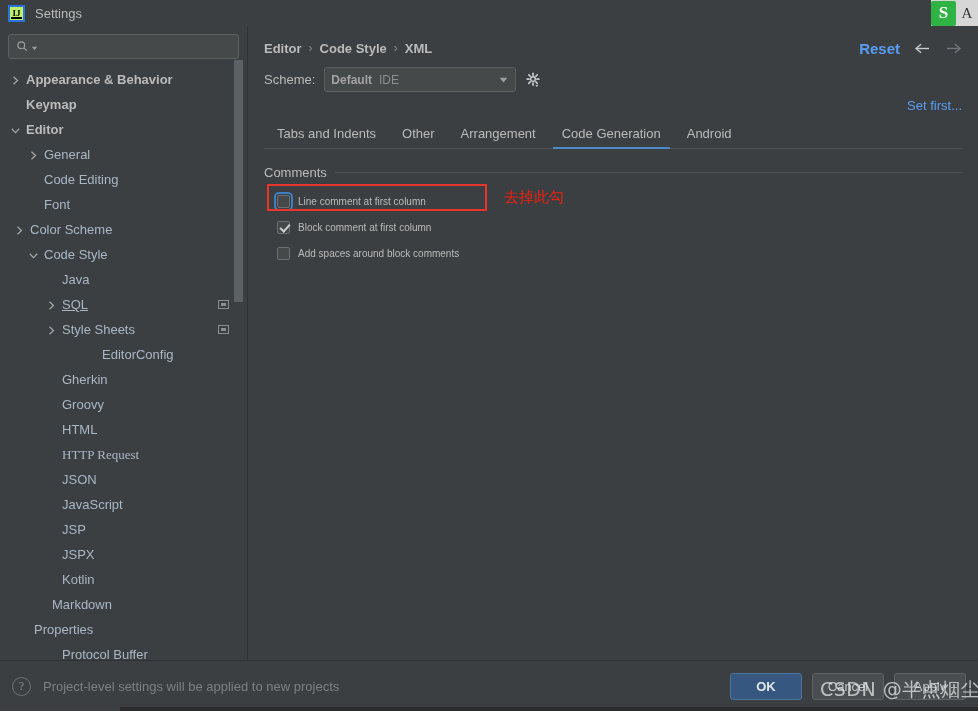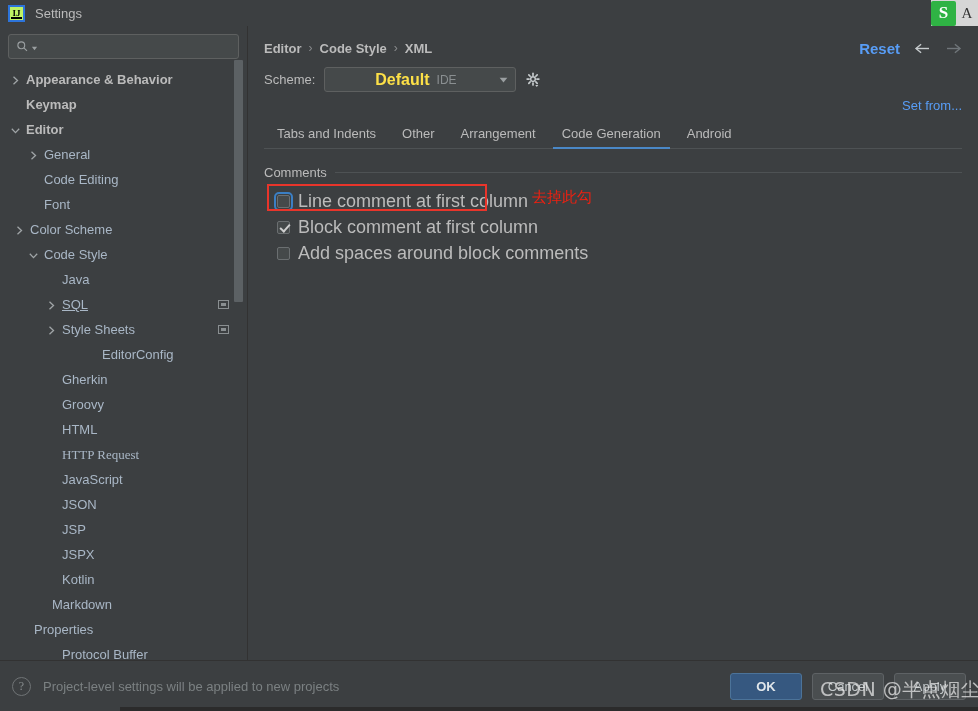--- a/index.html
+++ b/index.html
@@ -138,21 +138,21 @@
   .scheme-row {
     display: flex; align-items: center; gap: 9px; margin-top: 2px;
   }
   .scheme-label { color: #bbbbbb; font-size: 13px; }
   .scheme-select {
     width: 192px; height: 25px;
     background: #45494a; border: 1px solid #5e6060; border-radius: 3px;
     display: flex; align-items: center; padding: 0 6px;
     position: relative;
   }
-  .scheme-name { color: #fde047; font-size: 16px; font-weight: bold; margin-left: 44px; }
+  .scheme-name { color: #a3a3a3; font-size: 12px; font-weight: bold; }
   .scheme-sub { color: #8a8f91; font-size: 12px; margin-left: 7px; }
   .sel-caret {
     position: absolute; right: 7px; width: 9px; height: 6px;
   }
   .gear { width: 16px; height: 16px; }
 
   .setfrom-row {
     display: flex; justify-content: flex-end; margin-top: 6px; height: 18px;
   }
   .setfrom-link { color: #589df6; font-size: 13px; cursor: pointer; }
@@ -194,31 +194,31 @@
   }
   .cbox.focused {
     outline: 2px solid #3b7fc4; outline-offset: 1px;
   }
   .cbox.checked::after {
     content: ""; position: absolute;
     left: 4px; top: 0px; width: 4px; height: 8px;
     border: solid #cfcfcf; border-width: 0 2px 2px 0;
     transform: rotate(42deg);
   }
-  .check-label { color: #bbbbbb; font-size: 18px; white-space: nowrap; }
+  .check-label { color: #bbbbbb; font-size: 10px; white-space: nowrap; }
 
   .annot-box {
     position: absolute;
     left: 267px; top: 184px;
     width: 220px; height: 27px;
     border: 2px solid #e8352b;
     pointer-events: none;
   }
   .annot-text {
-    position: absolute; left: 532px; top: 188px;
+    position: absolute; left: 504px; top: 188px;
     color: #f02010; font-size: 15px;
     font-family: "DejaVu Sans", sans-serif;
     white-space: nowrap;
   }
 
   
   .bottombar {
     position: absolute; bottom: 0; left: 0;
     width: 978px; height: 51px;
     background: #3c3f41;
@@ -369,25 +369,25 @@
         <div class="tree-row" style="padding-left: 46px;">
           <span class="arrow"></span>
           <span class="lbl" style="margin-left: 5px;">HTML</span>
         </div>
         <div class="tree-row" style="padding-left: 46px; font-family: Liberation Serif, serif;">
           <span class="arrow"></span>
           <span class="lbl" style="margin-left: 5px;">HTTP Request</span>
         </div>
         <div class="tree-row" style="padding-left: 46px;">
           <span class="arrow"></span>
+          <span class="lbl" style="margin-left: 5px;">JSON</span>
+        </div>
+        <div class="tree-row" style="padding-left: 46px;">
+          <span class="arrow"></span>
           <span class="lbl" style="margin-left: 5px;">JavaScript</span>
-        </div>
-        <div class="tree-row" style="padding-left: 46px;">
-          <span class="arrow"></span>
-          <span class="lbl" style="margin-left: 5px;">JSON</span>
         </div>
         <div class="tree-row" style="padding-left: 46px;">
           <span class="arrow"></span>
           <span class="lbl" style="margin-left: 5px;">JSP</span>
         </div>
         <div class="tree-row" style="padding-left: 46px;">
           <span class="arrow"></span>
           <span class="lbl" style="margin-left: 5px;">JSPX</span>
         </div>
         <div class="tree-row" style="padding-left: 46px;">
@@ -454,21 +454,21 @@
           <line x1="4.3" y1="3.3" x2="5.8" y2="4.8"></line>
             <line x1="12.2" y1="11.2" x2="13.7" y2="12.7"></line>
           <line x1="13.7" y1="3.3" x2="12.2" y2="4.8"></line>
             <line x1="5.8" y1="11.2" x2="4.3" y2="12.7"></line>
         </g>
         <polygon points="11.5,14.5 15,14.5 13.25,17" fill="#c6cbcd"></polygon>
       </svg>
     </div>
 
     <div class="setfrom-row">
-      <span class="setfrom-link">Set from...</span>
+      <span class="setfrom-link">Set first...</span>
     </div>
 
     <div class="tabs" id="tabs">
         <div class="tab"><span>Tabs and Indents</span></div>
         <div class="tab"><span>Other</span></div>
         <div class="tab"><span>Arrangement</span></div>
         <div class="tab active"><span>Code Generation</span></div>
         <div class="tab"><span>Android</span></div>
       </div>
 

